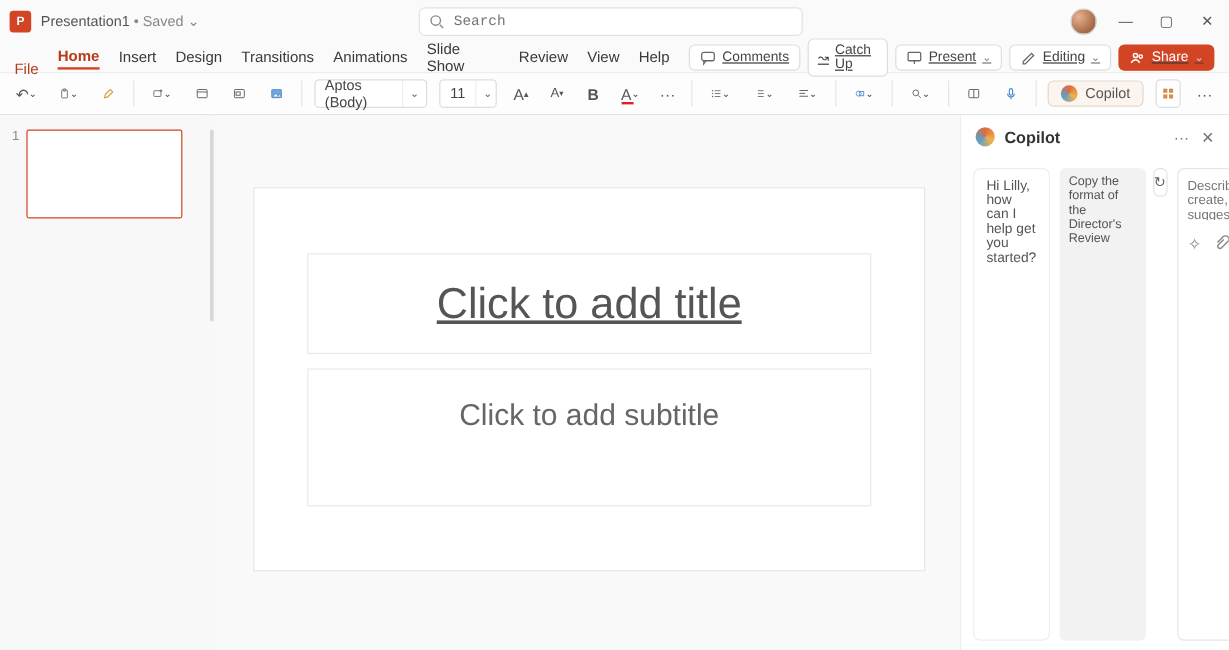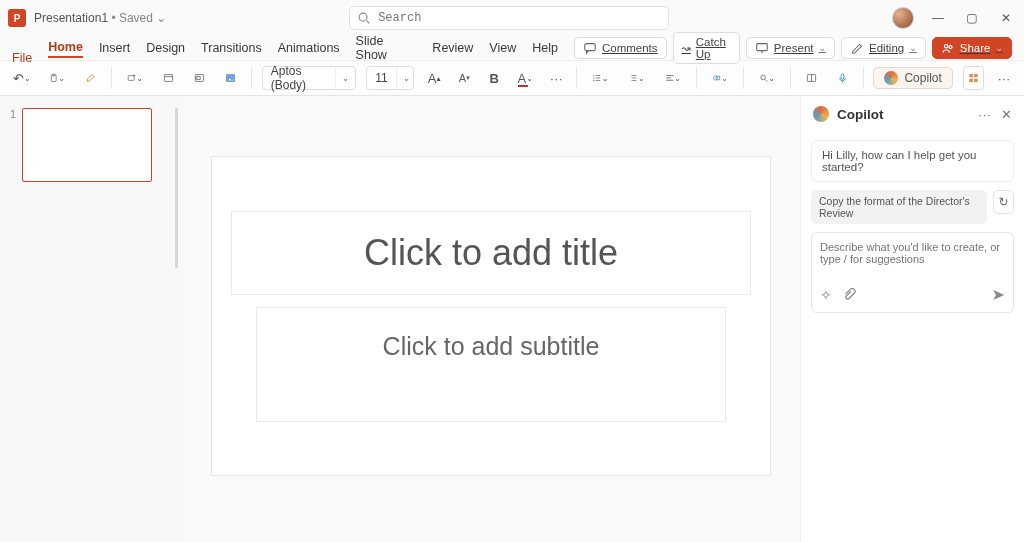--- a/index.html
+++ b/index.html
@@ -42,30 +42,30 @@
   .workspace { display: flex; height: calc(542px - 36px - 24px - 36px); }
   .slide-panel { width: 170px; background: #f8f8f8; padding: 12px 10px; }
   .thumb-wrap { display:flex; gap:6px;}
   .thumb-num { font-size:11px; color:#888; }
   .thumb { width: 130px; height: 74px; background:#fff; border:1.5px solid #d14424; border-radius:2px;}
   .scroll-gutter { width:12px; display:flex; justify-content:center; padding-top:12px;}
   .scroll-track { width:3px; height:160px; background:#d7d7d7; border-radius:2px;}
 
   .canvas-area { flex:1; display:flex; align-items:flex-start; justify-content:center; padding-top:60px; background:#f9f9f9;}
   .slide-canvas { width:560px; height:320px; background:#fff; border:1px solid #e6e6e6; display:flex; flex-direction:column; align-items:center; justify-content:center; gap:12px; padding:30px;}
-  .ph-title { border:1px solid #e9e9e9; width:520px; text-align:center; color:#555; font-size:36px; font-weight:500; padding:20px 8px;}
+  .ph-title { border:1px solid #e9e9e9; width:470px; text-align:center; color:#555; font-size:36px; font-weight:500; padding:20px 8px;text-decoration:underline;}
   .ph-sub { border:1px solid #e9e9e9; width:470px; text-align:center; color:#666; font-size:25px; padding:24px 8px 60px;}
 
   
   .copilot-pane { width:224px; background:#fff; border-left:1px solid #eee; display:flex; flex-direction:column; }
   .cp-head { display:flex; align-items:center; padding:10px 12px; gap:8px;}
   .cp-logo { width:16px; height:16px; border-radius:50%; background: conic-gradient(#e06a3f, #f0b24a, #5aa0c8, #e06a3f);}
   .cp-title { font-weight:600; color:#333; font-size:13.5px;}
   .cp-head-actions { margin-left:auto; display:flex; gap:10px; color:#777; font-size:13px;}
-  .cp-body { flex:1; display:flex; flex-direction:column; justify-content:flex-start; padding:8px 10px; gap:8px;}
+  .cp-body { flex:1; display:flex; flex-direction:row; justify-content:space-between; padding:8px 10px; gap:8px;}
   .cp-bubble { background:#fff; border:1px solid #eee; border-radius:6px; padding:8px 10px; font-size:11.5px; color:#555; box-shadow:0 0 0 rgba(0,0,0,0);}
   .cp-sug-row { display:flex; gap:6px; justify-content:flex-end;}
   .cp-sug { background:#f2f2f2; border-radius:5px; padding:5px 8px; font-size:10.5px; color:#555; cursor:pointer;}
   .cp-refresh { width:24px; height:24px; border:1px solid #e2e2e2; border-radius:5px; display:flex; align-items:center; justify-content:center; font-size:12px; color:#666; cursor:pointer;}
   .cp-input { border:1px solid #e5e5e5; border-radius:6px; padding:8px; display:flex; flex-direction:column; gap:10px;}
   .cp-input textarea { border:none; resize:none; height:34px; font-size:11px; color:#888; outline:none; font-family:inherit;}
   .cp-input-row { display:flex; align-items:center; gap:10px; color:#888; font-size:14px;}
   .cp-send { margin-left:auto; color:#888; font-size:16px;}
 
   svg { width:14px; height:14px; display:block;}

